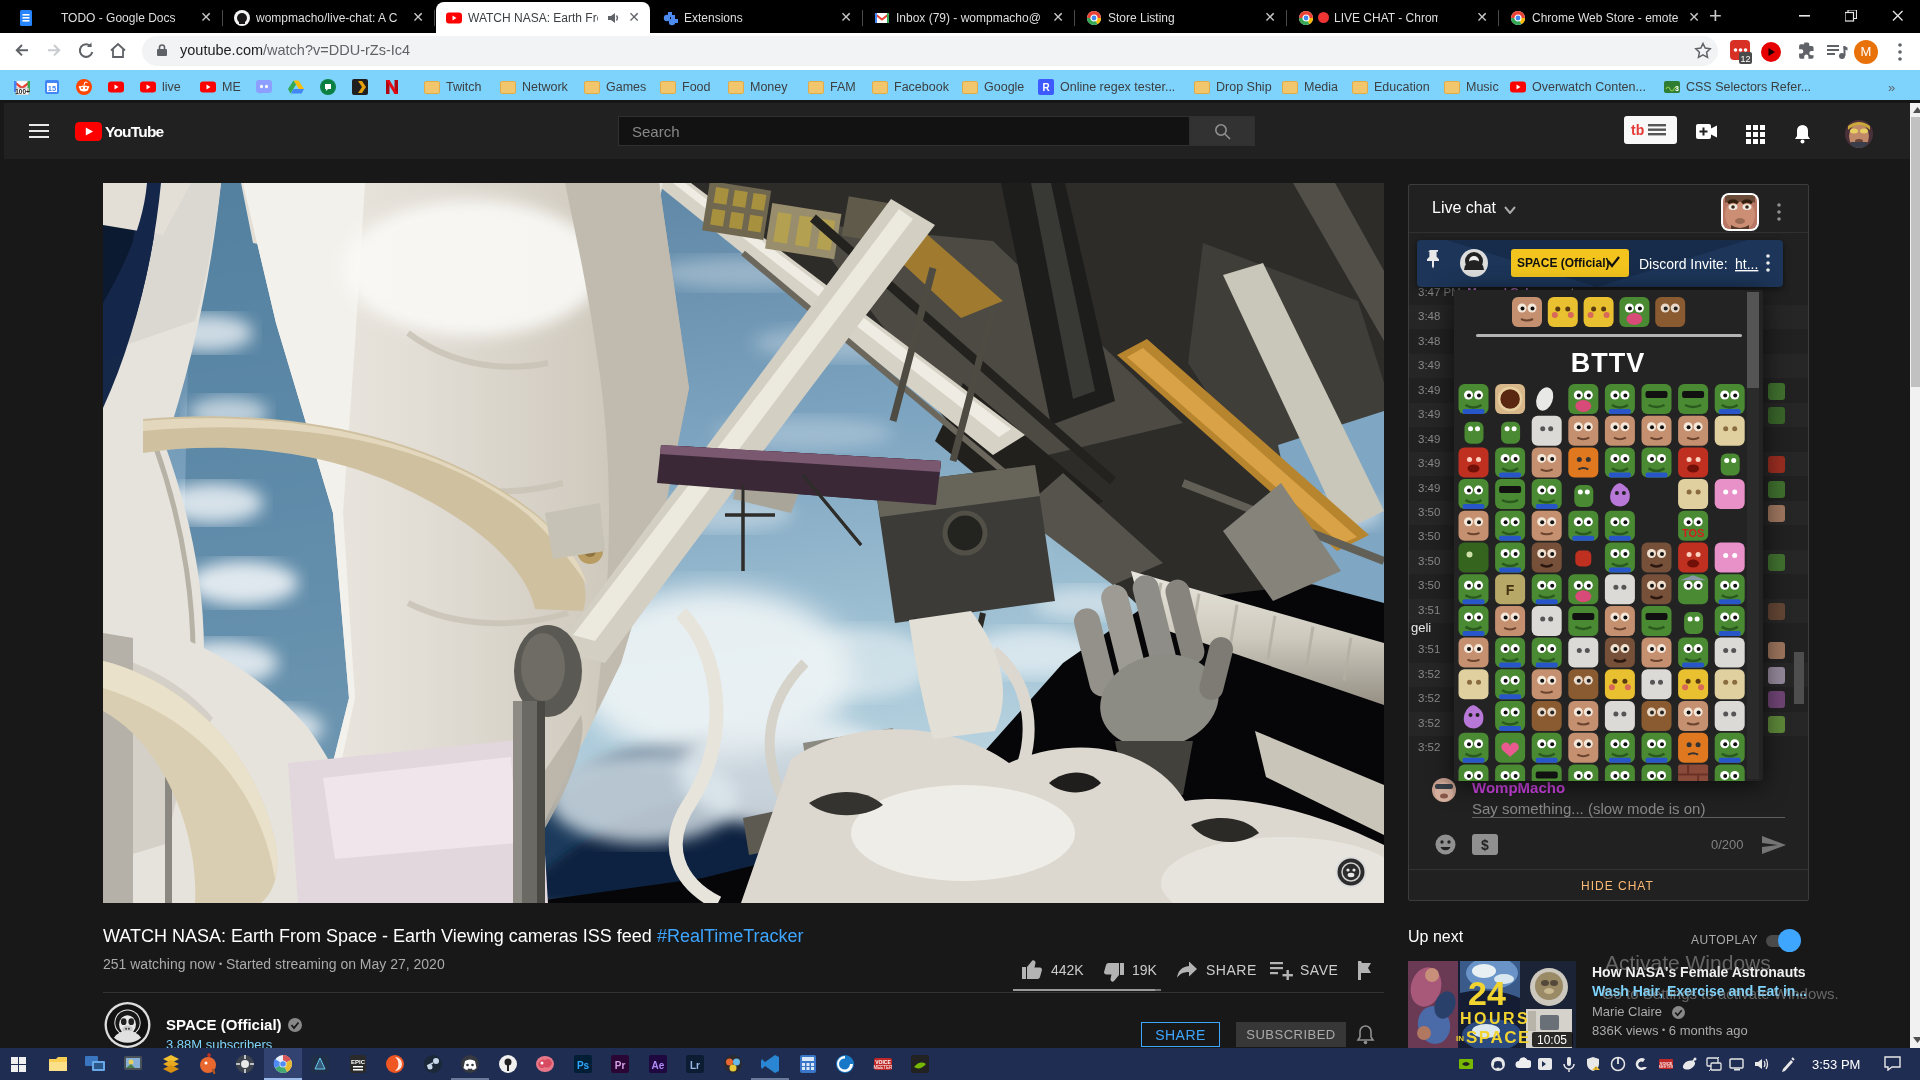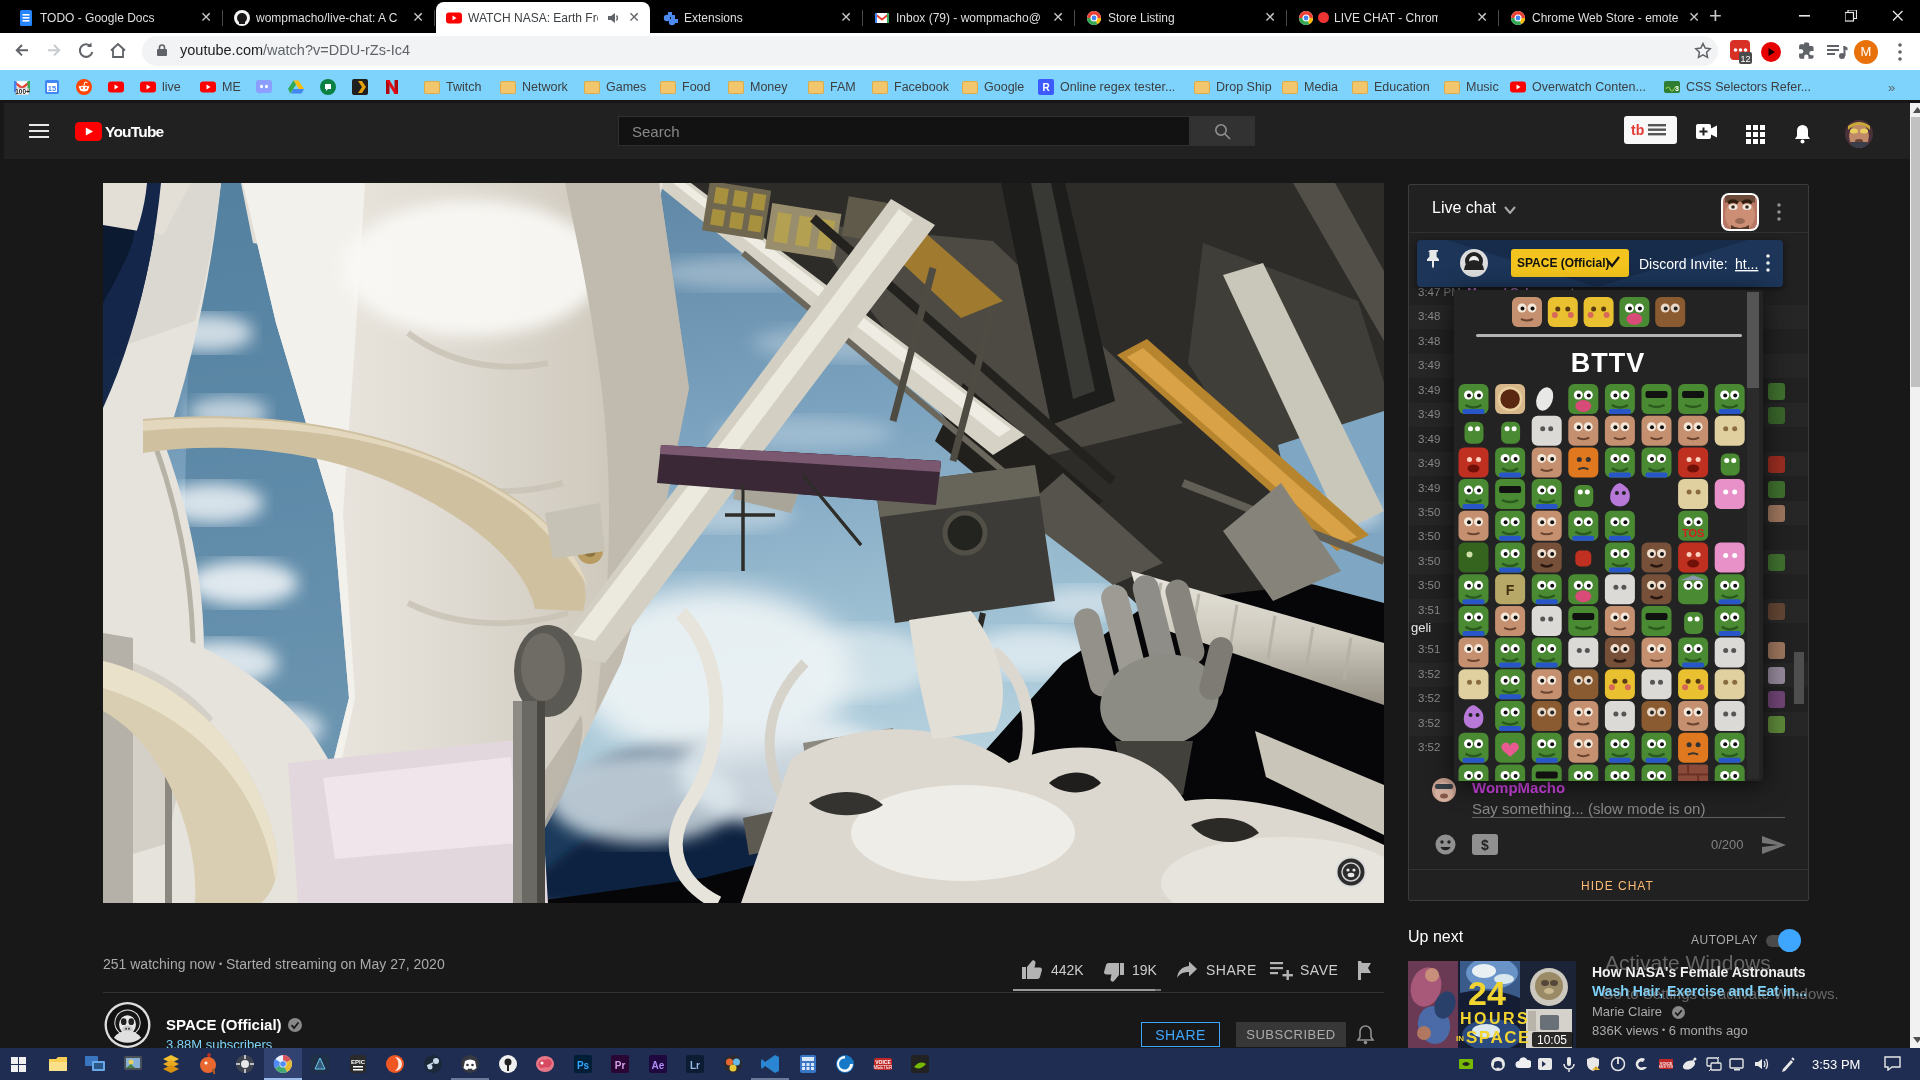--- a/index.html
+++ b/index.html
@@ -31,21 +31,21 @@
 <div id="tabstrip" class="abs">
       <div class="tab" style="left:8px;width:214px;">
         <span class="fav">
           <svg style="position:absolute;" width="16" height="16" viewBox="0 0 16 16">
             <rect x="2" y="0" width="12" height="16" rx="1.5" fill="#2684fc"></rect>
             <rect x="4.5" y="4" width="7" height="1.6" fill="#fff"></rect>
             <rect x="4.5" y="7" width="7" height="1.6" fill="#fff"></rect>
             <rect x="4.5" y="10" width="7" height="1.6" fill="#fff"></rect>
           </svg>
         </span>
-        <span class="ttl" style="width:154px;">TODO - Google Docs</span>
+        <span class="ttl" style="width:154px;margin-left:21px;">TODO - Google Docs</span>
         <span class="cl">✕</span>
       </div>
       <div class="tabsep" style="left:222px;"></div>
       <div class="tab" style="left:224px;width:210px;">
         <span class="fav">
           <svg style="position:absolute;" width="16" height="16" viewBox="0 0 16 16">
             <circle cx="8" cy="8" r="8" fill="#f5f5f5"></circle>
             <circle cx="8" cy="8" r="5" fill="#191717"></circle>
             <path d="M5 11 Q8 13 11 11 L11 14 L5 14 Z" fill="#191717"></path>
           </svg>
@@ -629,20 +629,21 @@
         <path d="M946 600 C962 586 986 586 998 600 C986 612 960 613 946 600 Z" fill="#1f1e1c"></path>
         <path d="M1088 642 C1112 630 1144 634 1156 650 C1136 664 1104 662 1088 642 Z" fill="#2b2a27"></path>
         <path d="M706 620 C730 604 764 606 780 622 C760 636 724 636 706 620 Z" fill="#343330"></path>
         <path d="M806 437 L868 428 C900 470 908 512 892 548 L830 556 C818 515 812 476 806 437 Z" fill="#e2dfd7"></path>
         <circle cx="1248" cy="689" r="14.5" fill="#0c0c0e" fill-opacity="0.85" stroke="#dcdcdc" stroke-width="2"></circle>
         <circle cx="1248" cy="689" r="9" fill="none" stroke="#cfcfcf" stroke-width="1.5"></circle>
         <circle cx="1245" cy="687" r="1.6" fill="#e8e8e8"></circle>
         <circle cx="1251" cy="687" r="1.6" fill="#e8e8e8"></circle>
         <ellipse cx="1248" cy="692" rx="3.4" ry="2.2" fill="#e8e8e8"></ellipse>
       </svg>
+      <div class="t" style="left:99px;top:823px;font-size:18px;color:#fff;">WATCH NASA: Earth From Space - Earth Viewing cameras ISS feed <span style="color:#3ea6ff;">#RealTimeTracker</span></div>
       <div class="t" style="left:99px;top:853px;font-size:14px;color:#aaa;">251 watching now <span style="font-size:9px;vertical-align:2px;">•</span> Started streaming on May 27, 2020</div>
       <svg style="position:absolute;left:1017px;top:856px;" width="22" height="21" viewBox="0 0 22 21">
         <path d="M1 8 h4 v12 h-4 z M6 20 h10.5 a2.5 2.5 0 0 0 2.4-1.8 l2-7 a2 2 0 0 0-1.9-2.6 h-5.5 l1-4.6 a2.2 2.2 0 0 0-4-1.6 L6 8 Z" fill="#b3b3b3"></path>
       </svg>
       <div class="t" style="left:1047px;top:859px;font-size:14px;font-weight:500;color:#ccc;">442K</div>
       <svg style="position:absolute;left:1099px;top:859px;" width="22" height="21" viewBox="0 0 22 21">
         <path d="M21 13 h-4 v-12 h4 z M16 1 h-10.5 a2.5 2.5 0 0 0-2.4 1.8 l-2 7 a2 2 0 0 0 1.9 2.6 h5.5 l-1 4.6 a2.2 2.2 0 0 0 4 1.6 L16 13 Z" fill="#b3b3b3"></path>
       </svg>
       <div class="t" style="left:1128px;top:859px;font-size:14px;font-weight:500;color:#ccc;">19K</div>
       <svg style="position:absolute;left:1172px;top:857px;" width="22" height="20" viewBox="0 0 22 20">

